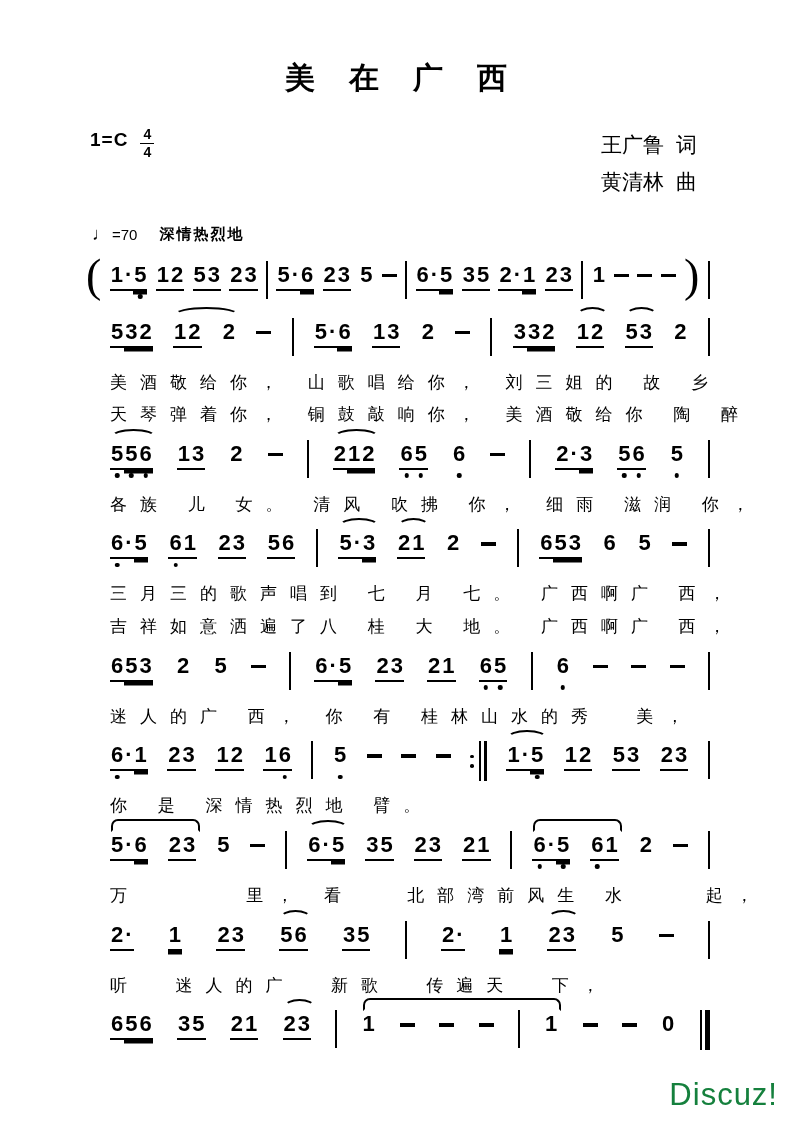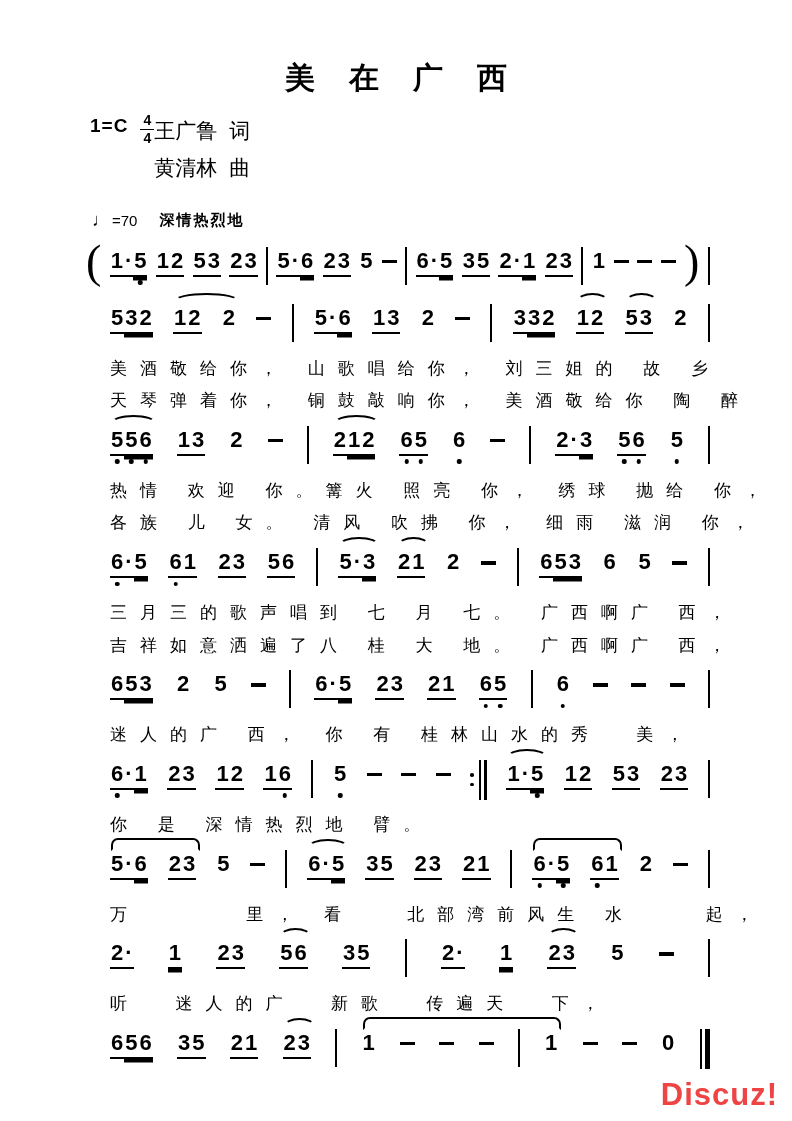--- a/index.html
+++ b/index.html
@@ -1,22 +1,22 @@
 <!DOCTYPE html>
 <html><head>
 <meta charset="utf-8">
 <style>
   html,body{margin:0;padding:0;background:#e8e8e8;}
   .page{width:792px;height:1121px;background:#ffffff;position:relative;overflow:hidden;
         font-family:"Liberation Sans",sans-serif;color:#000;margin:0 auto;}
   
   .title{margin-top:58px;text-align:center;font-size:30px;font-weight:bold;
          letter-spacing:34px;text-indent:34px;}
-  .meta-row{display:flex;align-items:flex-start;
-            margin:16px 95px 0 90px;}
+  .meta-row{display:flex;justify-content:space-between;align-items:flex-start;
+            margin:30px 95px 0 90px;}
   .key-sig{display:flex;align-items:flex-start;gap:12px;font-size:19px;font-weight:bold;}
   .key-root{letter-spacing:1px;}
   .time-sig{display:flex;flex-direction:column;align-items:center;font-size:14px;
             font-weight:bold;line-height:1.05;margin-top:-2px;}
   .time-sig .num{border-bottom:1.5px solid #000;padding:0 3px 1px;}
   .time-sig .den{padding-top:1px;}
   .credits{font-size:21px;line-height:1.75;margin-top:-2px;}
   .credit-line{display:flex;gap:12px;}
   .tempo-row{display:flex;align-items:center;gap:22px;margin:24px 0 0 92px;font-size:15px;}
   .tempo-mark{display:flex;align-items:center;gap:2px;}
@@ -45,22 +45,22 @@
   .final{display:flex;gap:3px;margin-top:-3px;}
   .final .fb1{width:2.5px;height:40px;background:#000;}
   .final .fb2{width:5px;height:40px;background:#000;}
   .arc{position:absolute;height:12px;top:-14px;border:2.2px solid transparent;
        border-top:2.2px solid #000;border-radius:50%;}
   .arc.square{height:9px;top:-15px;border-left:2.2px solid #000;border-right:2.2px solid #000;
        border-radius:7px 7px 0 0;}
   .lyrics{white-space:pre;font-size:17px;letter-spacing:13px;line-height:1.45;
           margin-top:8px;}
   
-  .watermark{position:absolute;right:14px;bottom:8px;font-size:31px;font-weight:bold;
-             color:#ef4444;letter-spacing:1px;}
+  .watermark{position:absolute;right:14px;bottom:8px;font-size:31px;font-weight:normal;
+             color:#15803d;letter-spacing:1px;}
 </style>
 </head>
 <body>
 
 <div class="page">
 
   <div class="title">美在广西</div>
 
   <div class="meta-row">
     <div class="key-sig">
@@ -248,21 +248,20 @@
             <div class="ch u1" style="display: inline-block;">5<div class="lodot"></div></div>
             <div class="ch u1" style="display: inline-block;">6<div class="lodot"></div></div>
           </div>
           <div class="note">
             <div class="ch" style="display: inline-block;">5<div class="lodot"></div></div>
           </div>
           <div class="bar"></div>
           <div class="arc" style="left: 1px; width: 41px;"></div>
           <div class="arc" style="left: 224px; width: 41px;"></div>
         </div>
-        <div class="lyrics">热情 欢迎 你。篝火 照亮 你， 绣球 抛给 你，</div>
         <div class="lyrics">各族 儿 女。 清风 吹拂 你， 细雨 滋润 你，</div>
       </div>
       <div class="system">
         <div class="note-row">
           <div class="note">
             <div class="ch u1" style="display: inline-block;">6<div class="lodot"></div></div>
             <div class="ch u1" style="display: inline-block;">·</div>
             <div class="ch u1 du" style="display: inline-block;">5</div>
           </div>
           <div class="note">

